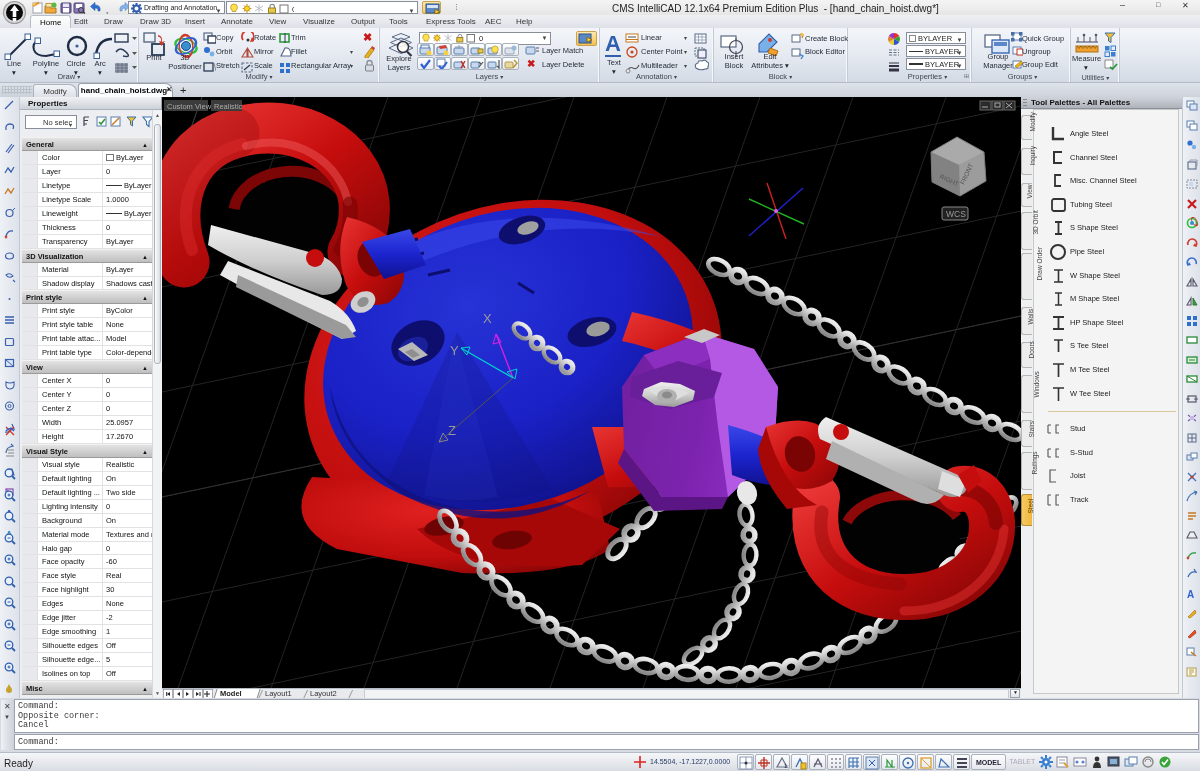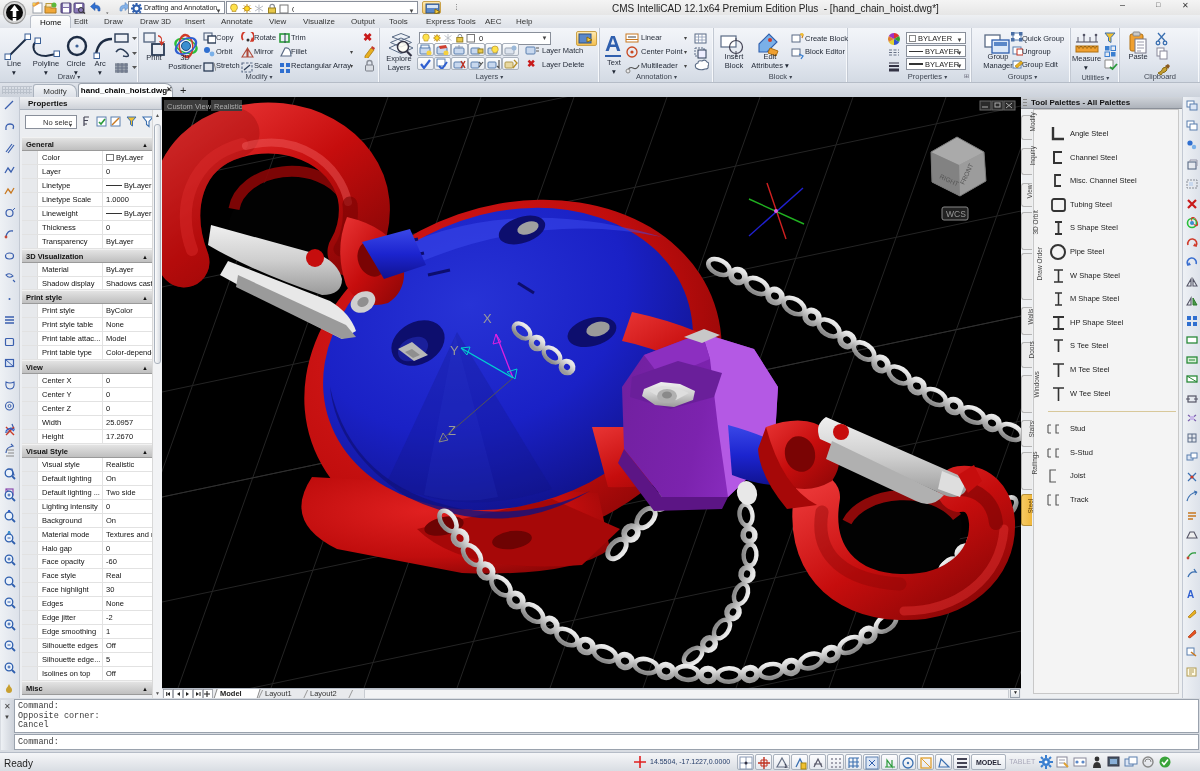--- a/index.html
+++ b/index.html
@@ -403,43 +403,20 @@
           <rect x="2" y="14" width="4.5" height="4.5"></rect>
           <rect x="8" y="14" width="4.5" height="4.5" fill="none" stroke="#3a7fd0"></rect>
           <rect x="2" y="20" width="4.5" height="4.5" fill="none" stroke="#3a7fd0"></rect>
           <rect x="8" y="20" width="4.5" height="4.5"></rect>
         </g>
    <path d="M2 28 h8 v8 h-8z" fill="#fff" stroke="#888"></path>
         <path d="M7 35 l2.5 2 4.5-5" stroke="#2a9a3a" stroke-width="1.8" fill="none"></path>
   </svg>
   <div class="glab" style="font-size:7px">Utilities <span style="font-size:6px">▾</span></div>
  </div>
- <div class="grp" style="left:1121px;width:78px;border-right:none">
-  <svg class="a" style="left:7px;top:3px" width="24" height="28">
-   <rect x="2" y="3" width="13" height="17" rx="2" fill="#f0a030" stroke="#b07010"></rect>
-        <rect x="5" y="1" width="7" height="4" rx="1" fill="#c8c8c8" stroke="#888"></rect>
-        <rect x="7" y="8" width="11" height="14" fill="#fff" stroke="#778"></rect>
-        <g stroke="#99a">
-          <path d="M9 11 h7 M9 14 h7 M9 17 h7 M9 20 h4"></path>
-        </g>
-  </svg>
-  <div class="btxt" style="left:2px;top:25px;width:30px">Paste</div>
-  <svg class="a" style="left:34px;top:4px" width="18" height="44">
-   <g stroke="#3a6fb0" stroke-width="1.3" fill="none">
-          <path d="M3 1 l7 8 M10 1 l-7 8"></path>
-          <circle cx="3" cy="11" r="1.8"></circle>
-          <circle cx="10" cy="11" r="1.8"></circle>
-        </g>
-   <rect x="2" y="16" width="7" height="8" fill="#fff" stroke="#889"></rect>
-        <rect x="5" y="19" width="7" height="8" fill="#fff" stroke="#889"></rect>
-   <path d="M3 41 q4-1 5-5 l3-1 1 3 -2 2 q-3 0-4 3z" fill="#c8a030" stroke="#8a6a10"></path>
-        <path d="M10 34 l3-2 2 2 -2 3z" fill="#8a5a20"></path>
-  </svg>
-  <div class="glab" style="color:#3e4551">Clipboard</div>
- </div>
 </div>
 
 <div class="a" style="left:0;top:83px;width:1200px;height:14px;background:linear-gradient(#dfe3ea,#ccd2db)"></div>
 <div class="a" style="left:2px;top:86px;width:30px;height:8px;background:repeating-linear-gradient(90deg,#aab2bd 0 1px,transparent 1px 3px) ,repeating-linear-gradient(#aab2bd 0 1px,transparent 1px 3px);opacity:.6"></div>
 <div class="a" style="left:33px;top:84px;width:44px;height:13px;background:linear-gradient(#f2f4f7,#dde1e8);border:1px solid #aab2bd;border-bottom:none;border-radius:3px 8px 0 0;font-size:8px;line-height:13px;text-align:center;color:#333">Modify Page</div>
 <div class="a" style="left:78px;top:83px;width:95px;height:14px;background:#fcfdfe;border:1px solid #9aa2ad;border-bottom:none;border-radius:3px 8px 0 0;font-size:8px;font-weight:bold;line-height:14px;text-align:center;color:#000">hand_chain_hoist.dwg*</div>
 <div class="a" style="left:166px;top:85px;font-size:8px;color:#333">✕</div>
 <div class="a" style="left:180px;top:84px;font-size:11px;color:#222">+</div>
 
 <div class="a" style="left:0;top:97px;width:20px;height:601px;background:linear-gradient(90deg,#eef1f5,#dde2ea);border-right:1px solid #c3c9d3" id="ltb">

